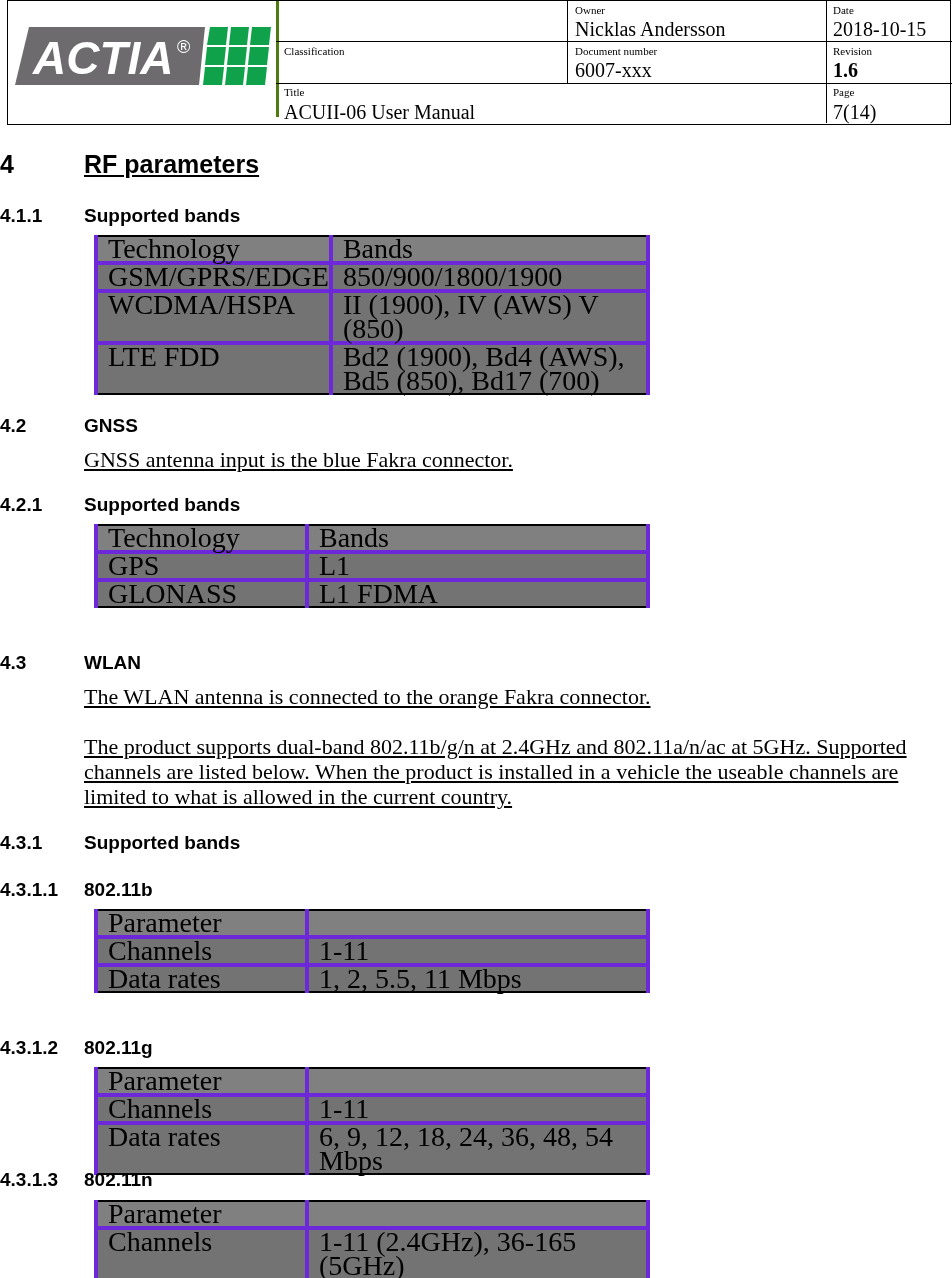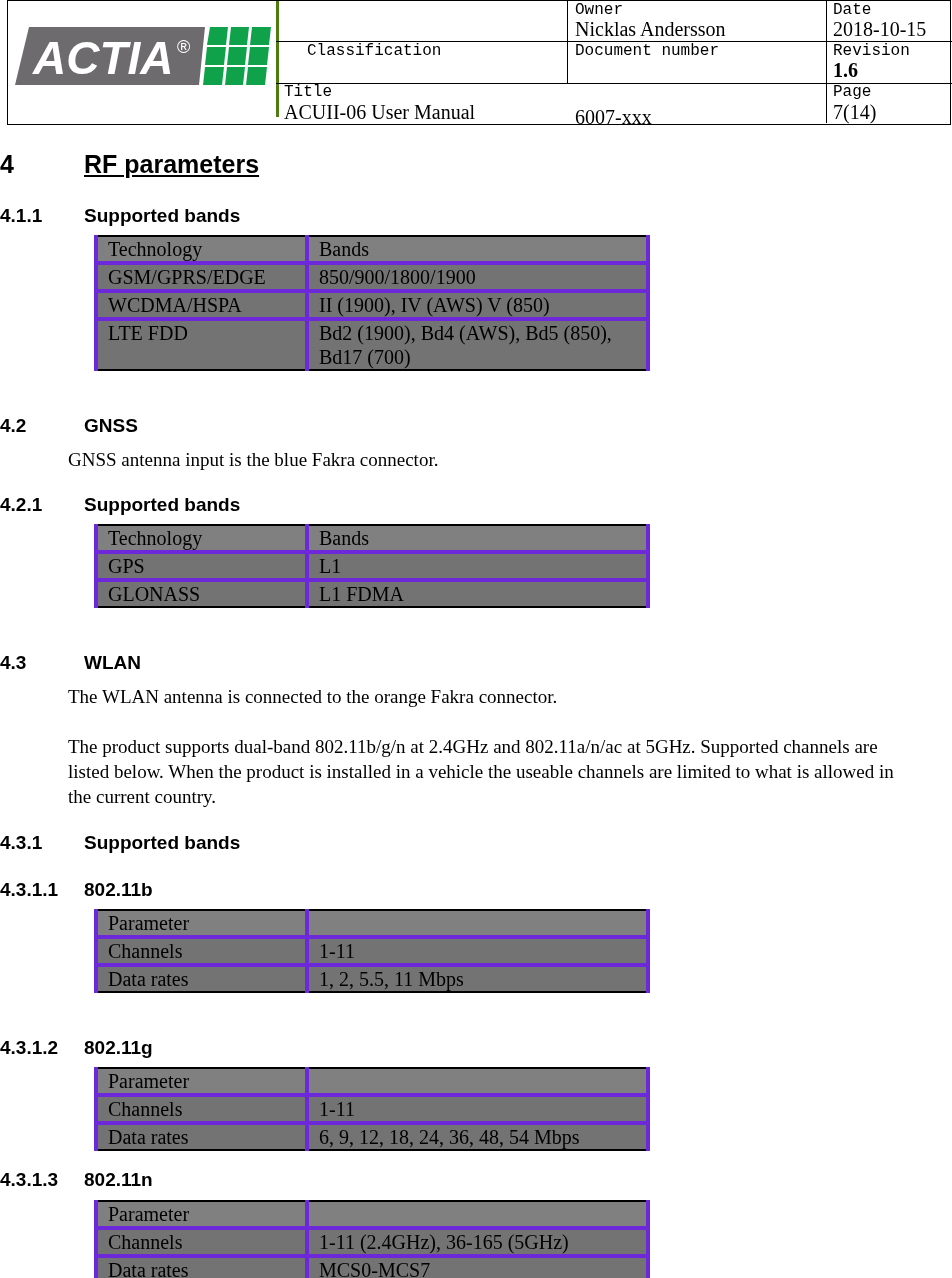--- a/index.html
+++ b/index.html
@@ -2,37 +2,37 @@
 <html><head>
 <meta charset="utf-8">
 <style>
   html, body { margin: 0; padding: 0; background: #ffffff; }
   body { width: 952px; height: 1278px; position: relative; overflow: hidden; color: #000; }
 
   
   .hdr { position: absolute; left: 7px; top: 0; width: 944px; height: 125px; border: 1.5px solid #000; box-sizing: border-box; }
   .hdr .logo-cell { position: absolute; left: 0; top: 0; width: 268px; height: 116px; border-right: 3px solid #4d7c0f; }
   .hdr .line { position: absolute; background: #000; }
-  .hdr .lbl { position: absolute; font-family: Liberation Mono, monospace; font-size: 16px; line-height: 14px; }
+  .hdr .lbl { position: absolute; font-family: Liberation Serif, serif; font-size: 11px; line-height: 14px; }
   .hdr .val { position: absolute; font-family: "Liberation Serif", serif; font-size: 20px; line-height: 22px; }
 
   
   .logo { position: absolute; left: 7px; top: 26px; width: 256px; height: 58px; }
 
   
   .h1 { position: absolute; left: 0; font-family: "Liberation Sans", sans-serif; font-weight: bold; font-size: 25px; }
   .h1 .num { position: absolute; left: 0; }
   .h1 .txt { position: absolute; left: 84px; white-space: nowrap; text-decoration: underline; }
   .h2 { position: absolute; left: 0; font-family: "Liberation Sans", sans-serif; font-weight: bold; font-size: 19px; }
   .h2 .num { position: absolute; left: 0; white-space: nowrap; }
   .h2 .txt { position: absolute; left: 84px; white-space: nowrap; }
-  .para { position: absolute; left: 68px; font-family: "Liberation Serif", serif; font-size: 19px; line-height: 25px; width: 840px; }
-
-  
-  table.dt { position: absolute; left: 94px; width: 556px; border-collapse: collapse; font-family: "Liberation Serif", serif; font-size: 20px; line-height: 24px; }
+  .para { position: absolute; left: 84px; font-family: "Liberation Serif", serif; font-size: 22px; line-height: 25px; width: 840px; text-decoration: underline; }
+
+  
+  table.dt { position: absolute; left: 94px; width: 556px; border-collapse: collapse; font-family: "Liberation Serif", serif; font-size: 28px; line-height: 24px; }
   table.dt td { border: 4px solid #6d28d9; padding: 0 0 0 10px; vertical-align: top; background: #737373; }
   table.dt tr.head td { background: #808080; border-top: 2px solid #000; }
   table.dt td.c1 { width: 197px; }
   table.dt tr:last-child td { border-bottom: 2px solid #000; }
 </style>
 </head>
 <body>
 
 <div class="hdr">
   <div class="logo-cell">
@@ -57,24 +57,24 @@
   <div class="line" style="left:268px; top:40px; width:676px; height:1px;"></div>
   <div class="line" style="left:268px; top:82px; width:676px; height:1px;"></div>
   <div class="line" style="left:559px; top:0; width:1px; height:82px;"></div>
   <div class="line" style="left:818px; top:0; width:1px; height:122px;"></div>
 
   <span class="lbl" style="left:567px; top:2px;">Owner</span>
   <span class="val" style="left:567px; top:17px;">Nicklas Andersson</span>
   <span class="lbl" style="left:825px; top:2px;">Date</span>
   <span class="val" style="left:825px; top:17px;">2018-10-15</span>
 
-  <span class="lbl" style="left:276px; top:43px;margin-left:23px;">Classification</span>
+  <span class="lbl" style="left:276px; top:43px;">Classification</span>
   <span class="val" style="left:276px; top:58px;"></span>
   <span class="lbl" style="left:567px; top:43px;">Document number</span>
-  <span class="val" style="left:567px; top:58px;margin-top:47px;">6007-xxx</span>
+  <span class="val" style="left:567px; top:58px;">6007-xxx</span>
   <span class="lbl" style="left:825px; top:43px;text-align:right;">Revision</span>
   <span class="val" style="left:825px; top:58px;font-weight:bold;">1.6</span>
 
   <span class="lbl" style="left:276px; top:84px;">Title</span>
   <span class="val" style="left:276px; top:100px;">ACUII-06 User Manual</span>
   <span class="lbl" style="left:825px; top:84px;">Page</span>
   <span class="val" style="left:825px; top:100px;">7(14)</span>
 </div>
 
 <div class="h1" style="top:150px;">

